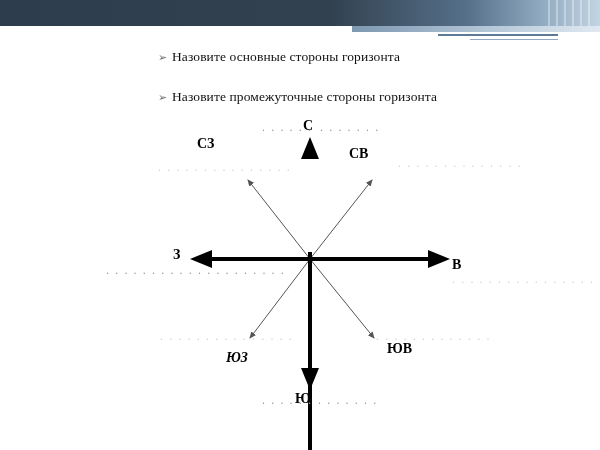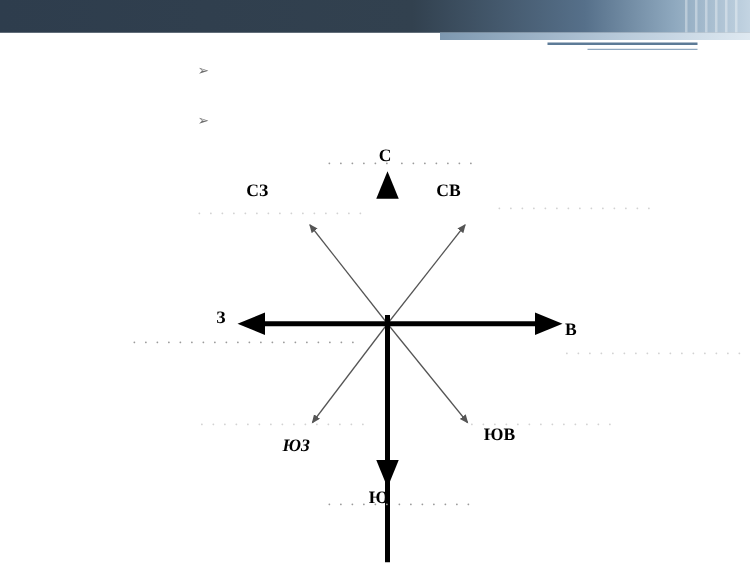--- a/index.html
+++ b/index.html
@@ -189,23 +189,25 @@
     <div class="band-notch" style="left:580px;"></div>
     <div class="band-notch" style="left:588px;"></div>
   </div>
   <div class="band-stripe-a"></div>
   <div class="band-stripe-b"></div>
   <div class="band-stripe-c"></div>
 
   <div class="bullets">
     <div class="bullet-row">
       <span class="bullet-mark">➢</span>
+      <span class="bullet-text">Назовите основные стороны горизонта</span>
     </div>
     <div class="bullet-row">
       <span class="bullet-mark">➢</span>
+      <span class="bullet-text">Назовите промежуточные стороны горизонта</span>
     </div>
   </div>
 
   <div class="diagram">
 
     <svg class="diag-svg" width="600" height="320">
       <defs>
         <marker id="tip" markerWidth="8" markerHeight="8" refX="6" refY="3" orient="auto">
           <path d="M0,0 L7,3 L0,6 z" fill="#555555"></path>
         </marker>
@@ -221,21 +223,21 @@
     <div class="arrow arrow-up"></div>
     <div class="arrow arrow-down"></div>
     <div class="arrow arrow-left"></div>
     <div class="arrow arrow-right"></div>
 
     <div class="lbl" style="left:303px; top:8px;">С</div>
     <div class="lbl" style="left:452px; top:147px;">В</div>
     <div class="lbl" style="left:295px; top:281px;">Ю</div>
     <div class="lbl" style="left:173px; top:137px;">З</div>
 
-    <div class="lbl" style="left:197px; top:36px;">СЗ</div>
+    <div class="lbl" style="left:197px; top:26px;">СЗ</div>
     <div class="lbl" style="left:349px; top:36px;">СВ</div>
     <div class="lbl" style="left:226px; top:240px;font-style:italic;">ЮЗ</div>
     <div class="lbl" style="left:387px; top:231px;">ЮВ</div>
 
     <div class="blank" style="left:262px; top:10px;">. . . . . .</div>
     <div class="blank" style="left:320px; top:10px;">. . . . . . .</div>
     <div class="blank blank-light" style="left:158px; top:50px;">. . . . . . . . . . . . . . .</div>
     <div class="blank blank-light" style="left:398px; top:46px;">. . . . . . . . . . . . . .</div>
     <div class="blank" style="left:106px; top:153px;">. . . . . . . . . . . . . . . . . . . .</div>
     <div class="blank blank-light" style="left:452px; top:162px;">. . . . . . . . . . . . . . . . .</div>

